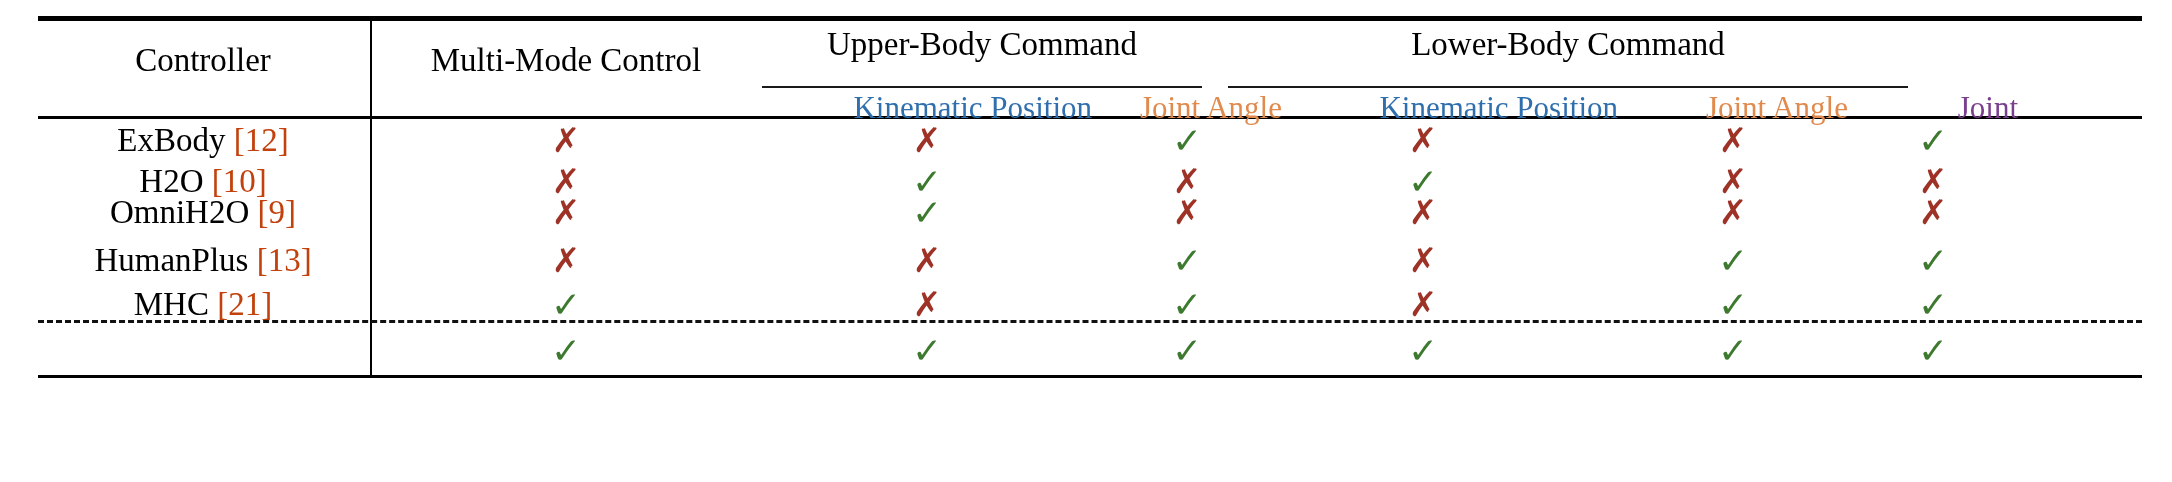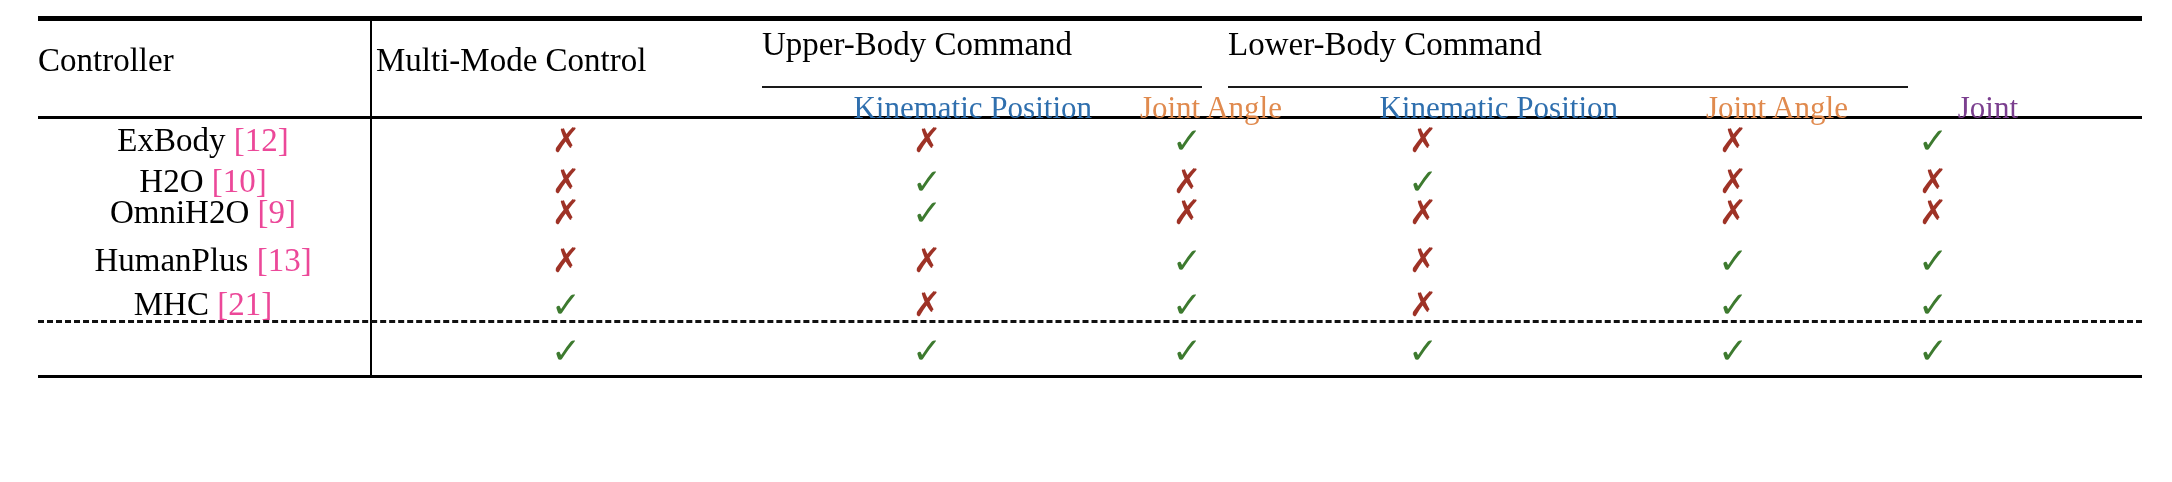--- a/index.html
+++ b/index.html
@@ -60,21 +60,21 @@
     border-top: 3px dashed #111111;
   }
 
   
   .hdr {
     position: absolute;
     color: #000000;
     font-size: 33px;
     line-height: 1;
     white-space: nowrap;
-    text-align: left;
+    text-align: center;
   }
   .hdr-controller { left: 38px;  width: 330px; top: 44px; }
   .hdr-mmc        { left: 376px; width: 380px; top: 44px; }
   .hdr-upper      { left: 762px; width: 440px; top: 28px; }
   .hdr-lower      { left: 1228px; width: 680px; top: 28px; }
 
   
   .subhdr {
     position: absolute;
     top: 92px;
@@ -99,21 +99,21 @@
   .row-label {
     position: absolute;
     left: 38px;
     width: 330px;
     text-align: center;
     font-size: 33px;
     line-height: 41px;
     color: #000000;
     white-space: nowrap;
   }
-  .cite { color: #ec4899; }
+  .cite { color: #c2410c; }
 
   .mark {
     position: absolute;
     text-align: center;
     font-size: 34px;
     line-height: 41px;
     font-family: "DejaVu Sans", sans-serif;
     font-weight: bold;
   }
   .mark.yes { color: #3d7a2f; font-weight: normal; font-size: 36px; }

